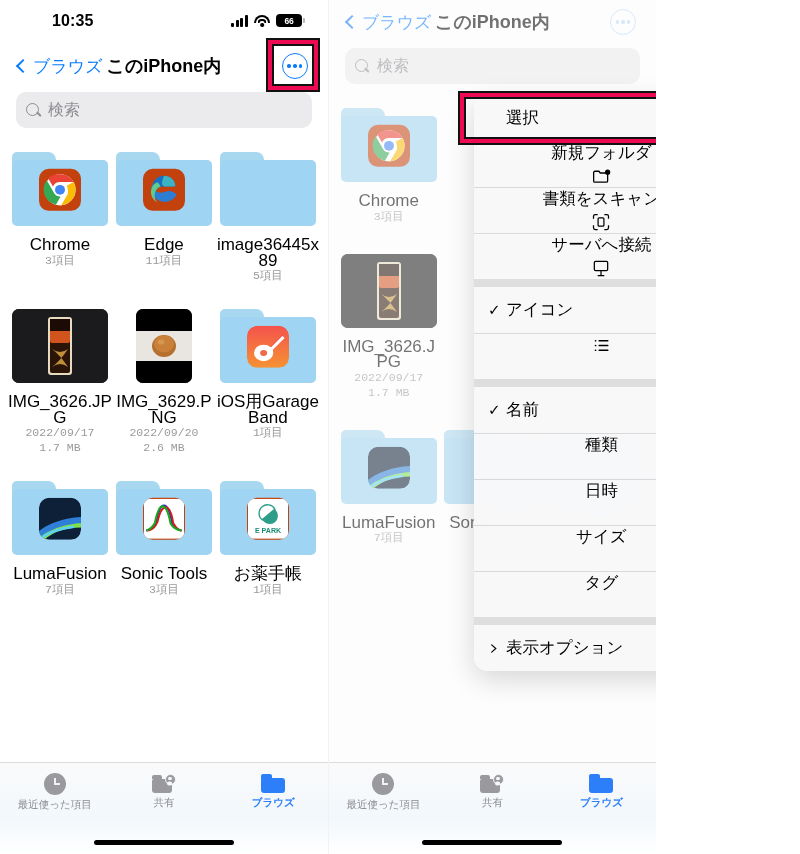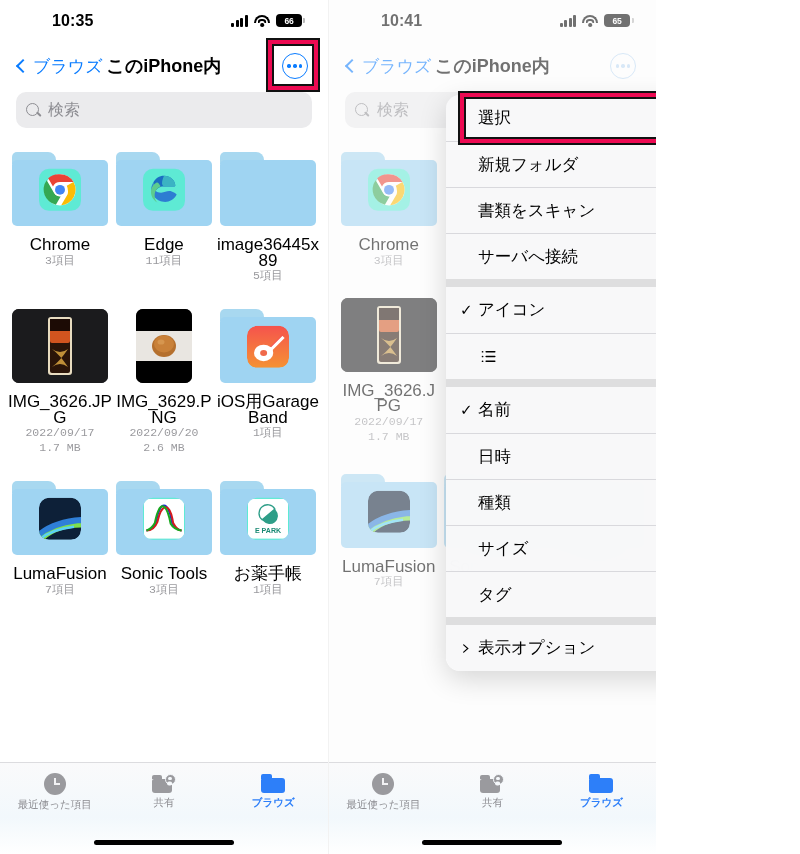--- a/index.html
+++ b/index.html
@@ -136,21 +136,21 @@
     position: absolute; left: 0; top: 0; width: 44px; height: 12px;
     background: #a8d8f0; border-radius: 5px 8px 0 0;
   }
   .folder .body {
     position: absolute; left: 0; top: 8px; width: 96px; height: 66px;
     background: #9fd4f2; border-radius: 5px;
   }
   .folder .app {
     position: absolute; left: 50%; top: 50%; transform: translate(-50%,-48%);
     width: 42px; height: 42px; border-radius: 10px; overflow: hidden;
-    background: #5eead4; display: flex; align-items: center; justify-content: center;
+    background: #c2410c; display: flex; align-items: center; justify-content: center;
   }
 
   .photo {
     width: 96px; height: 74px; border-radius: 7px; overflow: hidden;
     position: relative; background: #111;
   }
 
   .fname {
     font-size: 17px; color: #000; text-align: center; line-height: 15.5px;
     max-width: 104px; word-break: break-all;
@@ -189,32 +189,32 @@
   .ic-browse .fb { position: absolute; left: 0; bottom: 0; width: 24px; height: 15px; background: #2d7ff9; border-radius: 2px 3px 3px 3px; }
   .ic-browse .ft { position: absolute; left: 0; top: 0px; width: 11px; height: 5px; background: #2d7ff9; border-radius: 2px 2px 0 0; }
 
   
   .dim-overlay {
     position: absolute; inset: 0;
     background: rgba(250,250,250,0.45);
     pointer-events: none;
   }
   .ctxmenu {
-    position: absolute; left: 117px; top: 95px; width: 257px;
+    position: absolute; left: 145px; top: 95px; width: 257px;
     background: rgba(248,248,249,0.97);
     border-radius: 14px; overflow: hidden;
     box-shadow: 0 8px 28px rgba(0,0,0,0.16);
     backdrop-filter: blur(20px);
   }
   .mi {
     height: 46px; display: flex; align-items: center;
     padding: 0 16px 0 14px; position: relative; cursor: pointer;
     font-size: 16.5px; color: #000;
   }
-  .mi + .mi { border-top: 0.5px solid #d9d9dd; }
+  .mi + .mi { border-top: 0.5px solid #d9d9dd; flex-direction: column; }
   .mi .tick { width: 18px; font-size: 15px; color: #000; flex: none; }
   .mi .lbl { flex: 1; }
   .mi .ric { width: 22px; height: 22px; flex: none; display: flex; align-items: center; justify-content: center; }
   .mi-sep { height: 8px; background: #dededf; }
 
   svg { display: block; }
 </style>
 </head>
 <body>
 
@@ -456,39 +456,20 @@
             </span>
           <span class="tab-label">ブラウズ</span>
         </div>
       </div>
       <div class="home-ind"></div>
     </div>
   </div>
 
   <div class="phone right">
 
-    <div class="statusbar">
-      <div class="sb-time">10:41</div>
-      <div class="sb-right">
-        <div class="bars">
-            <i></i>
-            <i></i>
-            <i></i>
-            <i></i>
-          </div>
-        <div class="wifi">
-            <span></span>
-            <span></span>
-            <span></span>
-          </div>
-        <div class="battery">
-          <span class="pct">65</span>
-        </div>
-      </div>
-    </div>
 
     <div class="navbar">
       <div class="nav-back">
         <span class="chev-left"></span>
         <span class="nav-back-label">ブラウズ</span>
       </div>
       <div class="nav-title">このiPhone内</div>
       <div class="more-btn faded">
           <i></i>
           <i></i>
@@ -669,27 +650,27 @@
         <span class="lbl">名前</span>
         <span class="ric">
           <svg width="16" height="16" viewBox="0 0 24 24" fill="none" stroke="#000" stroke-width="1.7" stroke-linecap="round">
             <path d="M5 15l7-7 7 7"></path>
           </svg>
         </span>
       </div>
 
       <div class="mi">
         <span class="tick"></span>
+        <span class="lbl">種類</span>
+        <span class="ric"></span>
+      </div>
+
+      <div class="mi">
+        <span class="tick"></span>
         <span class="lbl">日時</span>
-        <span class="ric"></span>
-      </div>
-
-      <div class="mi">
-        <span class="tick"></span>
-        <span class="lbl">種類</span>
         <span class="ric"></span>
       </div>
 
       <div class="mi">
         <span class="tick"></span>
         <span class="lbl">サイズ</span>
         <span class="ric"></span>
       </div>
 
       <div class="mi">

